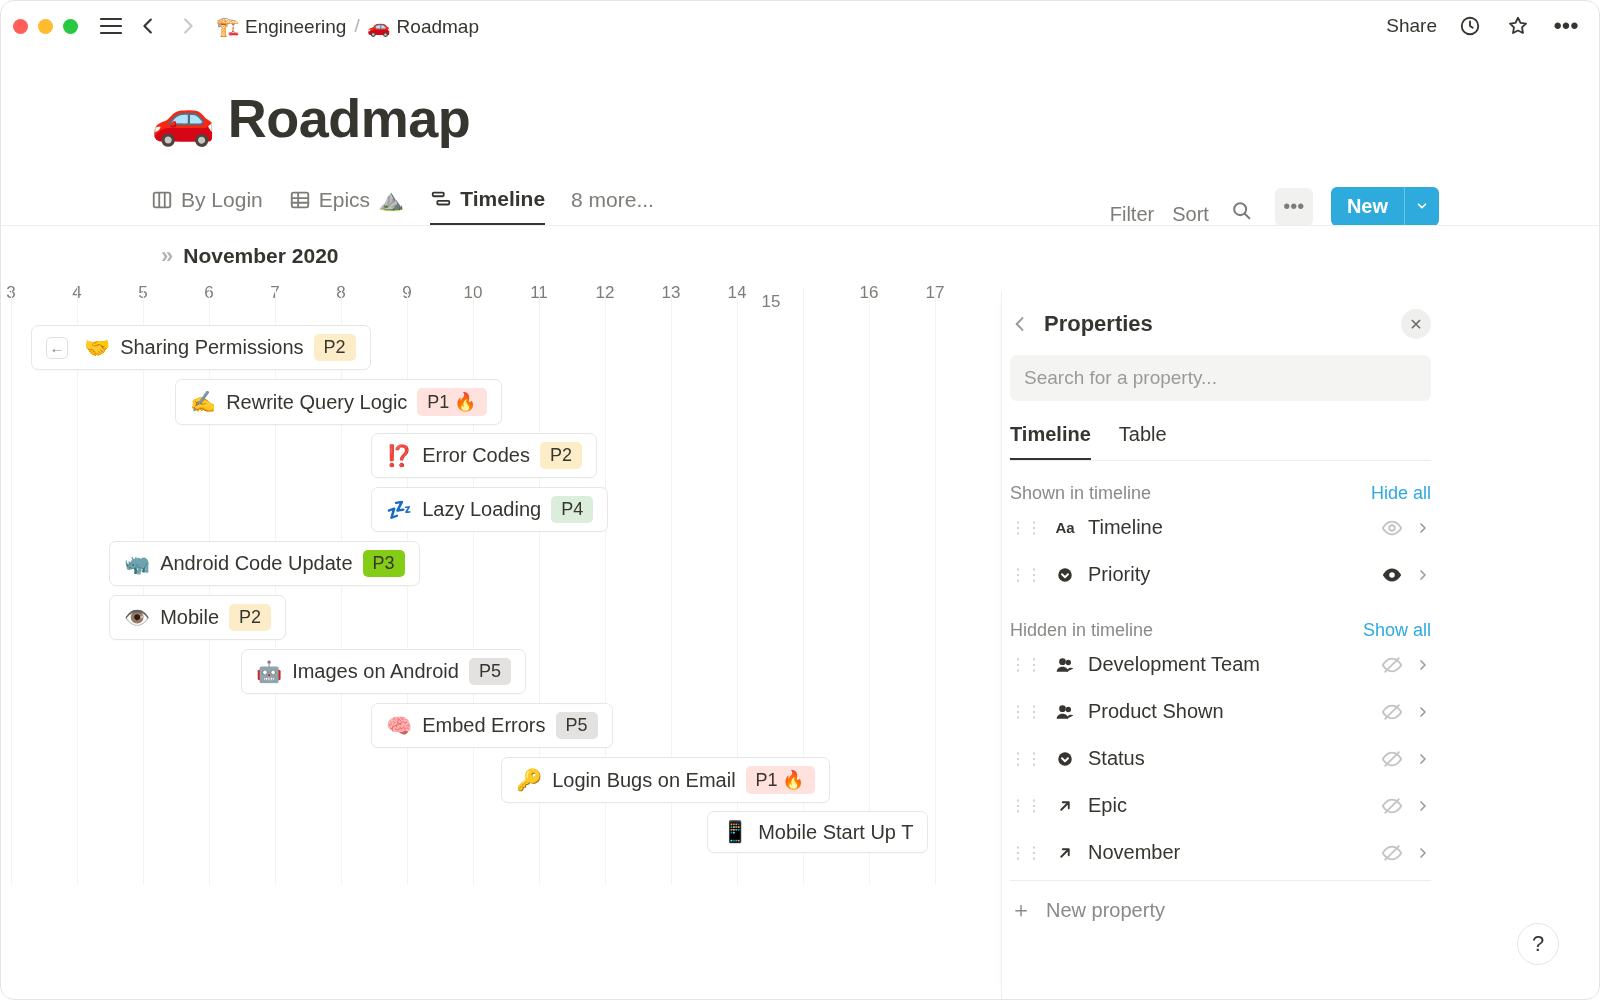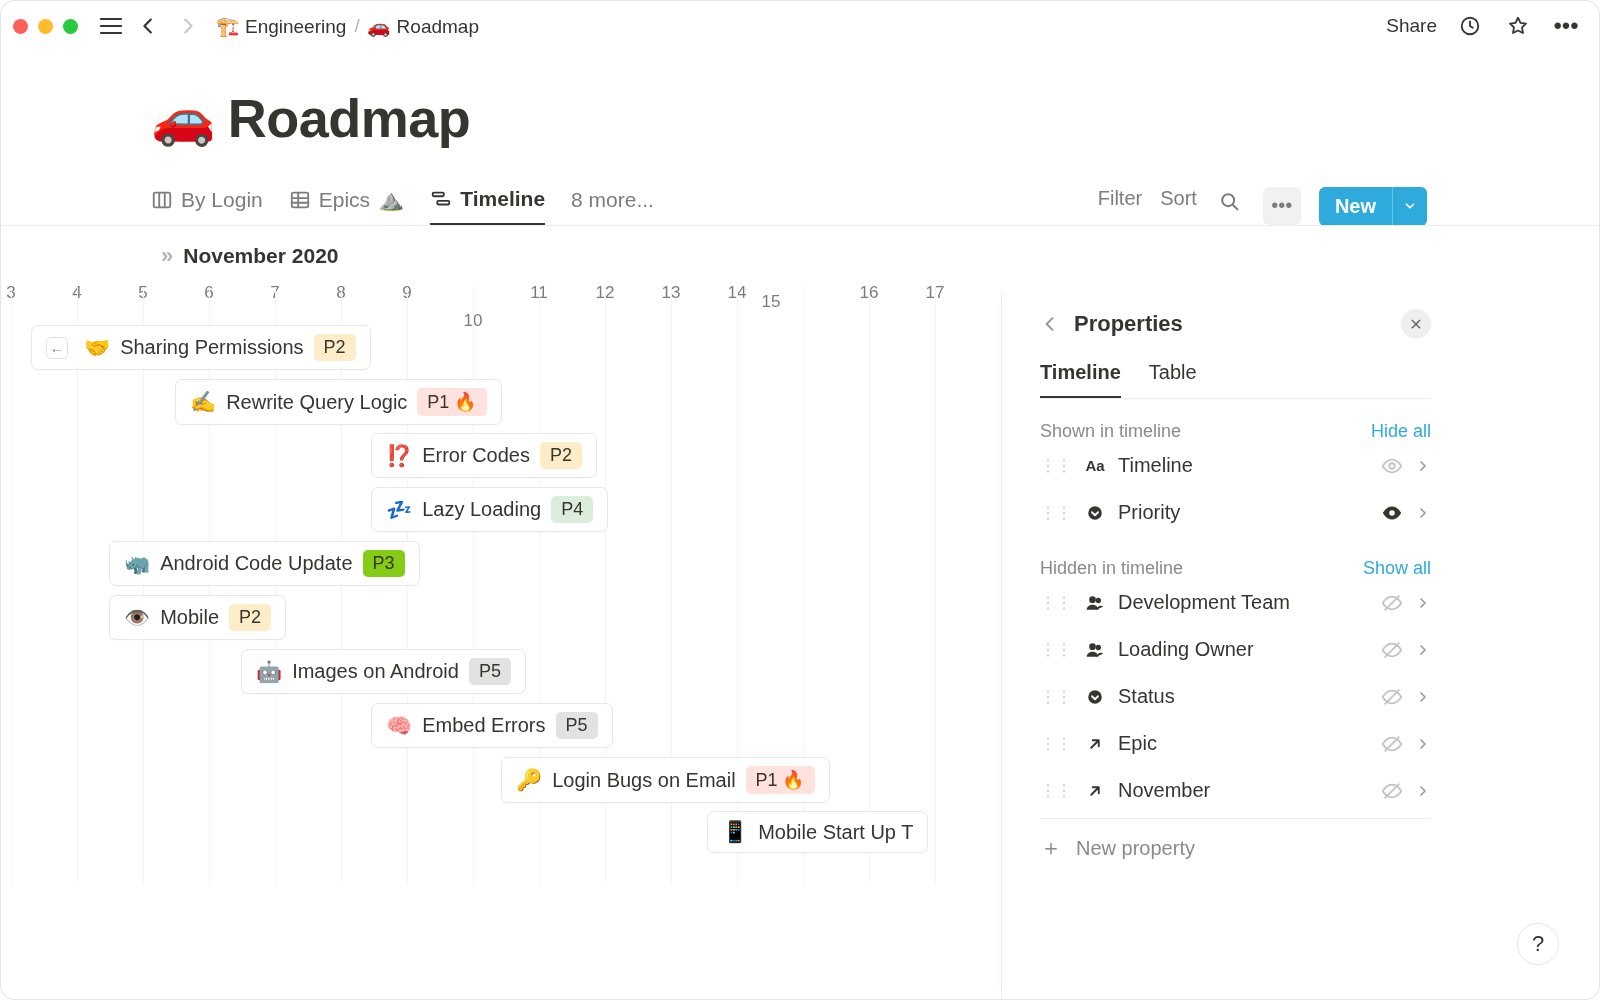--- a/index.html
+++ b/index.html
@@ -39,21 +39,21 @@
   .title-text { font-size:54px; font-weight:700; letter-spacing:-0.5px; }
 
   .tabs-row {
     display:flex; align-items:center; gap:26px;
     margin-top:38px; font-size:21px; color:#7d7c78;
     position:relative;
   }
   .view-tab { display:flex; align-items:center; gap:8px; cursor:pointer; padding-bottom:12px; }
   .view-tab.active { color:#37352f; font-weight:600; border-bottom:2.5px solid #37352f; }
   .view-tab .vicon { display:inline-flex; width:22px; height:22px; }
-  .tabs-right { position:absolute; right:172px; display:flex; align-items:flex-start; gap:18px; font-size:20px; color:#7d7c78; }
+  .tabs-right { position:absolute; right:160px; display:flex; align-items:flex-end; gap:18px; font-size:20px; color:#7d7c78; }
   .tabs-right .new-btn {
     display:flex; align-items:center; background:#2eaadc; color:#fff; border-radius:6px; overflow:hidden; font-weight:600;
   }
   .new-btn .nb-l { padding:8px 16px; border-right:1px solid rgba(255,255,255,0.3); }
   .new-btn .nb-r { padding:8px 10px; }
   .sq-btn { width:38px;height:38px;display:flex;align-items:center;justify-content:center;border-radius:6px;background:#f1f1ef;color:#7d7c78; cursor:pointer;}
   .tabs-divider { position:absolute; left:-150px; right:-9999px; bottom:-1px; height:1px; background:#ededec; }
   .tabs-wrap{ position:relative; }
 
   
@@ -83,21 +83,21 @@
   .tag.P3{background:#84cc16;} .tag.P4{background:#dbeddb;} .tag.P5{background:#e3e2e0;}
   .mini-arrow{
     width:22px;height:22px;border:1px solid #e0e0de;border-radius:5px;
     display:inline-flex;align-items:center;justify-content:center;font-size:15px;color:#8a8a87;margin-right:6px;
   }
 
   
   .panel {
     position:absolute; top:290px; right:150px; bottom:0; width:448px;
     background:#fff; border-left:1px solid #ededec;
-    padding:18px 18px 0 38px;
+    padding:18px 18px 0 8px;
     box-shadow:-6px 0 14px -12px rgba(0,0,0,0.08);
   }
   .panel-head { display:flex; align-items:center; gap:14px; }
   .panel-head .back { color:#9b9a97; cursor:pointer; font-size:20px; }
   .panel-title { font-size:22px; font-weight:700; }
   .panel-close { margin-left:auto; width:30px;height:30px;border-radius:50%;background:#efefed;color:#6b6b68;display:flex;align-items:center;justify-content:center;cursor:pointer; }
   .panel-search {
     margin-top:16px; width:100%; background:#f4f4f2; border:none; border-radius:7px;
     padding:12px 14px; font-size:19px; color:#37352f;
   }
@@ -247,21 +247,21 @@
       <span>November 2020</span>
     </div>
     <div class="day-row" id="day-row">
         <span class="day" style="left: -140px;">3</span>
         <span class="day" style="left: -74px;">4</span>
         <span class="day" style="left: -8px;">5</span>
         <span class="day" style="left: 58px;">6</span>
         <span class="day" style="left: 124px;">7</span>
         <span class="day" style="left: 190px;">8</span>
         <span class="day" style="left: 256px;">9</span>
-        <span class="day" style="left: 322px; margin-top: 28px;">10</span>
+        <span class="day" style="left: 322px;">10</span>
         <span class="day" style="left: 388px;">11</span>
         <span class="day" style="left: 454px;">12</span>
         <span class="day" style="left: 520px;">13</span>
         <span class="day" style="left: 586px;">14</span>
         <span class="day" style="left: 620px; margin-top: 9px;">15</span>
         <span class="day" style="left: 718px;">16</span>
         <span class="day" style="left: 784px;">17</span>
       </div>
     <div class="grid-wrap" id="grid-wrap">
         <div class="col-line" style="left: -140px;"></div>
@@ -338,20 +338,21 @@
 <div class="panel">
   <div class="panel-head">
     <span class="back">
       <svg width="20" height="20" viewBox="0 0 24 24">
           <path d="M15 5l-7 7 7 7" fill="none" stroke="#9b9a97" stroke-width="2.4" stroke-linecap="round" stroke-linejoin="round"></path>
         </svg>
     </span>
     <span class="panel-title">Properties</span>
     <span class="panel-close">✕</span>
   </div>
+  <input class="panel-search" placeholder="Search for a property..." style="">
   <div class="ptabs">
     <div class="ptab active">Timeline</div>
     <div class="ptab">Table</div>
   </div>
 
   <div class="section-head">
     <span>Shown in timeline</span>
     <span class="link">Hide all</span>
   </div>
   <div id="shown-list">
@@ -427,21 +428,21 @@
       <div class="prop-row">
         <span class="grip">⋮⋮</span>
         <span class="picon">
           <svg width="20" height="20" viewBox="0 0 24 24">
             <circle cx="9" cy="8" r="4" fill="#37352f"></circle>
             <circle cx="16" cy="9" r="3.2" fill="#37352f"></circle>
             <path d="M2 20c0-3.3 3.1-6 7-6s7 2.7 7 6" fill="#37352f"></path>
             <path d="M14 20c0-2.6 2.2-4.7 5-4.7s3 1 3 1" fill="#37352f"></path>
           </svg>
         </span>
-        <span class="pname">Loading Owner</span>
+        <span class="pname">Product Shown</span>
         <span class="eye ">
           <svg width="22" height="22" viewBox="0 0 24 24">
             <path d="M2 12s3.5-7 10-7 10 7 10 7-3.5 7-10 7S2 12 2 12z" fill="none" stroke="#c4c4c1" stroke-width="2"></path>
             <line x1="4" y1="20" x2="20" y2="4" stroke="#c4c4c1" stroke-width="2"></line>
           </svg>
         </span>
         <span class="caret">
           <svg width="16" height="16" viewBox="0 0 24 24">
             <path d="M9 6l6 6-6 6" fill="none" stroke="#9b9a97" stroke-width="2.5" stroke-linecap="round" stroke-linejoin="round"></path>
           </svg>

